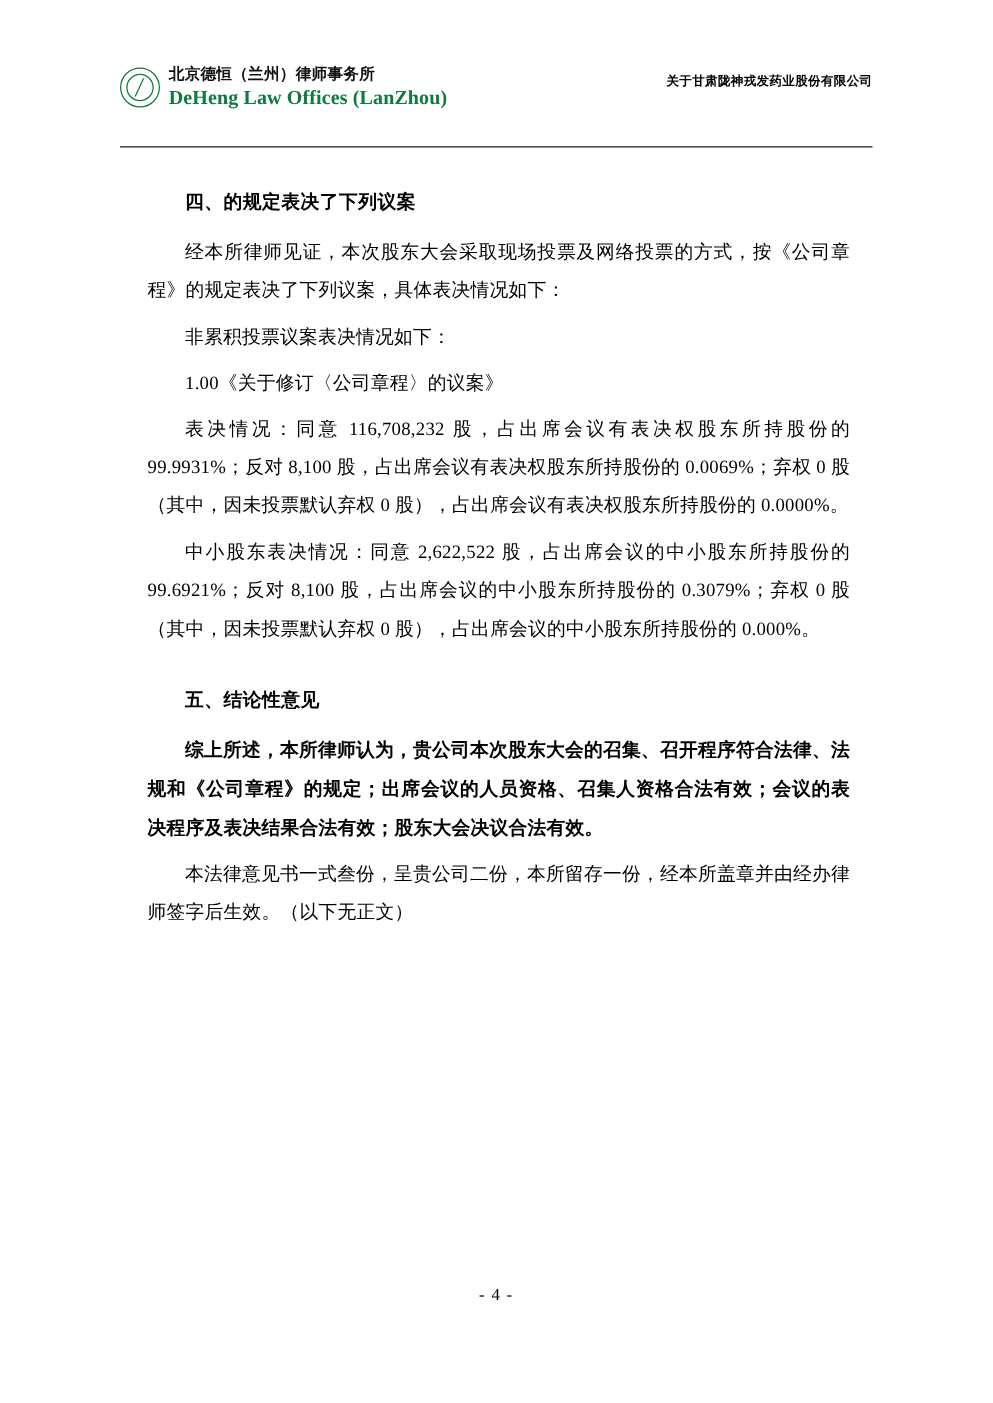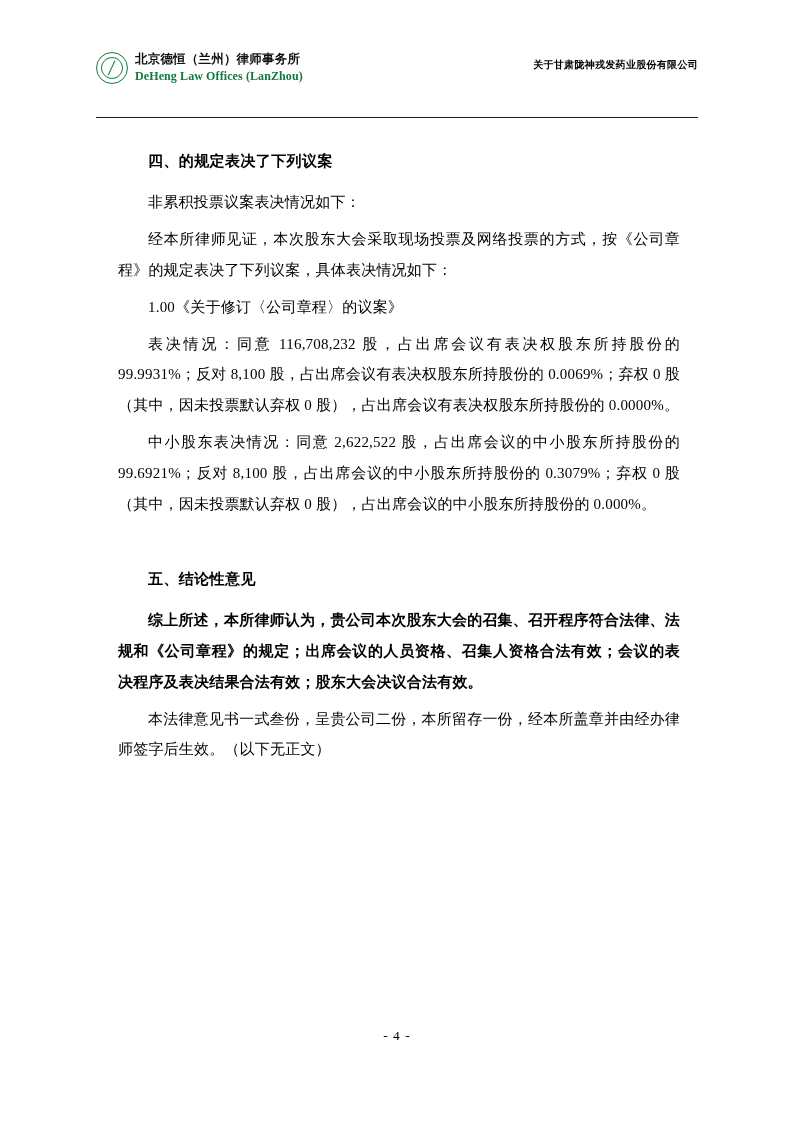--- a/index.html
+++ b/index.html
@@ -80,21 +80,21 @@
     line-height: 1.25;
   }
   .logo-cn {
     font-size: 12.5px;
     font-weight: bold;
     color: #111111;
     letter-spacing: 0.2px;
     white-space: nowrap;
   }
   .logo-en {
-    font-size: 12px;
+    font-size: 16px;
     font-weight: bold;
     color: #0f7a3d;
     letter-spacing: 0.1px;
     white-space: nowrap;
     margin-top: 1px;
   }
   .header-right {
     text-align: right;
     padding-top: 12px;
     font-family: "Liberation Serif", "DejaVu Serif", serif;
@@ -123,21 +123,21 @@
     top: 152px;
   }
   .h-sec {
     font-size: 15px;
     font-weight: bold;
     letter-spacing: 0.4px;
     margin: 0 0 16px 0;
     text-indent: 30px;
   }
   .h-sec.second {
-    margin-top: 50px;
+    margin-top: 31px;
   }
   p {
     font-size: 15px;
     line-height: 2.06;
     margin: 0 0 6px 0;
     text-align: justify;
     text-justify: inter-ideograph;
     text-indent: 30px;
     letter-spacing: 0.2px;
   }
@@ -173,22 +173,22 @@
       <div class="header-right">
         <div class="header-line1">关于甘肃陇神戎发药业股份有限公司</div>
       </div>
     </div>
   </div>
 
   <div class="content">
 
     <div class="h-sec">四、的规定表决了下列议案</div>
 
+    <p>经本所律师见证，本次股东大会采取现场投票及网络投票的方式，按《公司章程》的规定表决了下列议案，具体表决情况如下：</p>
     <p>非累积投票议案表决情况如下：</p>
-    <p>经本所律师见证，本次股东大会采取现场投票及网络投票的方式，按《公司章程》的规定表决了下列议案，具体表决情况如下：</p>
     <p>1.00《关于修订〈公司章程〉的议案》</p>
     <p>表决情况：同意 116,708,232 股，占出席会议有表决权股东所持股份的 99.9931%；反对 8,100 股，占出席会议有表决权股东所持股份的 0.0069%；弃权 0 股（其中，因未投票默认弃权 0 股），占出席会议有表决权股东所持股份的 0.0000%。</p>
     <p>中小股东表决情况：同意 2,622,522 股，占出席会议的中小股东所持股份的 99.6921%；反对 8,100 股，占出席会议的中小股东所持股份的 0.3079%；弃权 0 股（其中，因未投票默认弃权 0 股），占出席会议的中小股东所持股份的 0.000%。</p>
 
     <div class="h-sec second">五、结论性意见</div>
 
     <p class="bold">综上所述，本所律师认为，贵公司本次股东大会的召集、召开程序符合法律、法规和《公司章程》的规定；出席会议的人员资格、召集人资格合法有效；会议的表决程序及表决结果合法有效；股东大会决议合法有效。</p>
     <p>本法律意见书一式叁份，呈贵公司二份，本所留存一份，经本所盖章并由经办律师签字后生效。（以下无正文）</p>
 
   </div>

